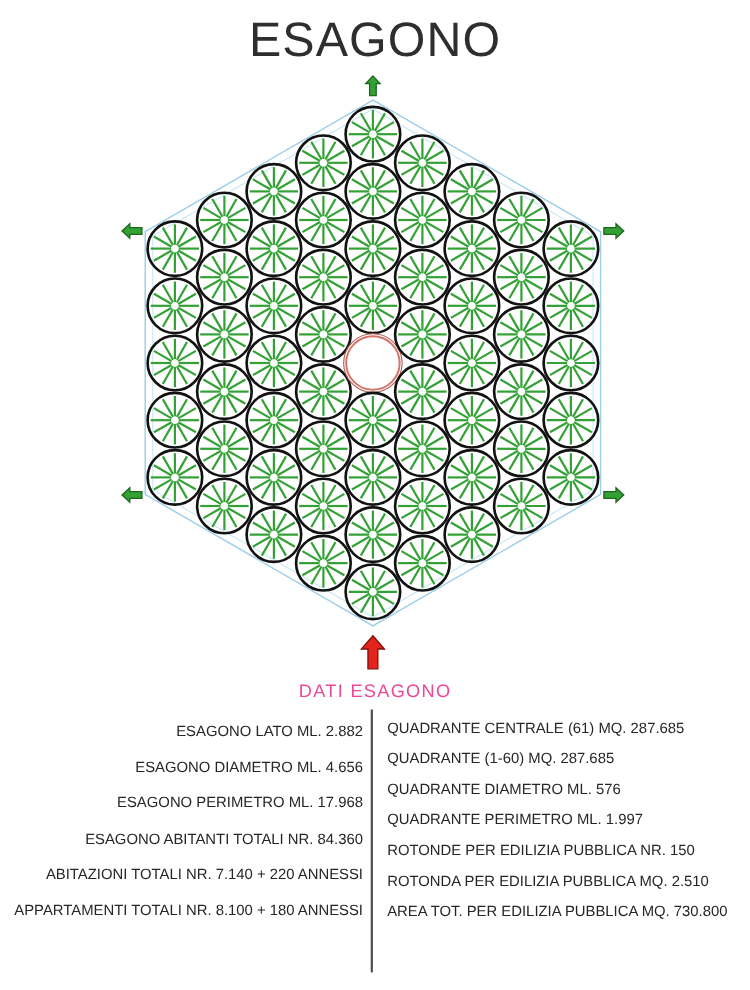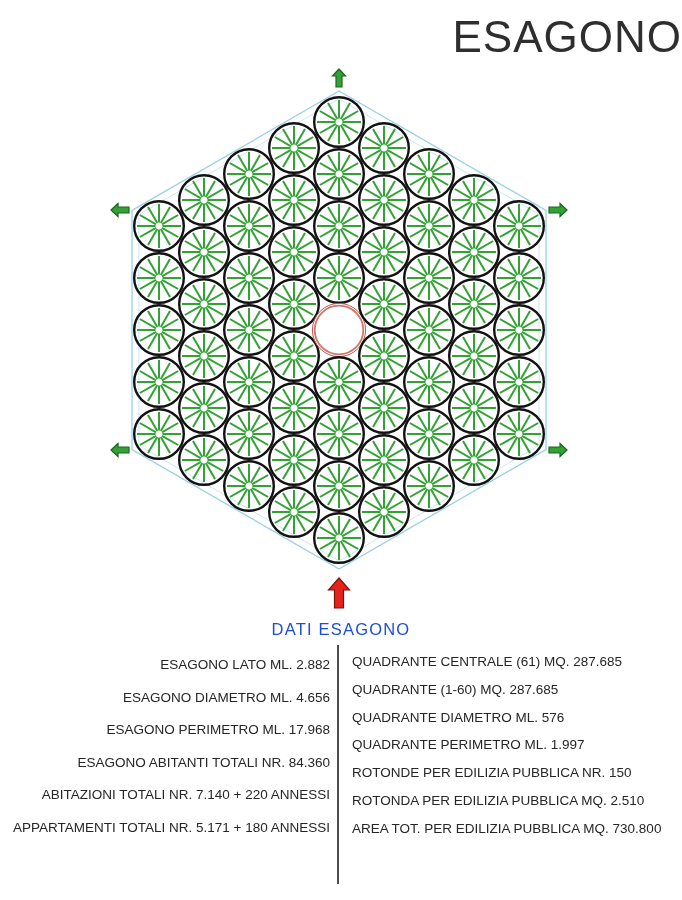--- a/index.html
+++ b/index.html
@@ -6,31 +6,31 @@
   .canvas{
     position:relative;
     width:682px;height:900px;
     margin:0 auto;
     background:#ffffff;
     font-family:"Liberation Sans", sans-serif;
     overflow:hidden;
   }
   .title{
     position:absolute;top:12px;left:0;width:682px;
-    margin:0;text-align:right;
+    margin:0;text-align:center;
     font-size:44px;font-weight:300;letter-spacing:1px;
     color:#2e2e2e;
     font-family:"Liberation Sans", sans-serif;
   }
   #hex-svg{position:absolute;top:0;left:0;}
   .subtitle{
     position:absolute;top:620px;left:0;width:682px;
     text-align:center;
     font-size:16.5px;font-weight:400;letter-spacing:1.2px;
-    color:#1d4ed8;
+    color:#ec4899;
   }
   .stats-col{
     position:absolute;
     display:flex;flex-direction:column;
     font-size:13.5px;color:#262626;
     line-height:14px;white-space:nowrap;
   }
   .stats-left{
     top:658px;left:10px;width:320px;
     text-align:right;gap:18.5px;align-items:flex-end;
@@ -967,21 +967,21 @@
     </svg>
 
   <div class="subtitle">DATI ESAGONO</div>
 
   <div class="stats-col stats-left">
     <div>ESAGONO LATO ML. 2.882</div>
     <div>ESAGONO DIAMETRO ML. 4.656</div>
     <div>ESAGONO PERIMETRO ML. 17.968</div>
     <div>ESAGONO ABITANTI TOTALI NR. 84.360</div>
     <div>ABITAZIONI TOTALI NR. 7.140 + 220 ANNESSI</div>
-    <div>APPARTAMENTI TOTALI NR. 5.171 + 180 ANNESSI</div>
+    <div>APPARTAMENTI TOTALI NR. 8.100 + 180 ANNESSI</div>
   </div>
 
   <div class="divider"></div>
 
   <div class="stats-col stats-right">
     <div>QUADRANTE CENTRALE (61) MQ. 287.685</div>
     <div>QUADRANTE (1-60) MQ. 287.685</div>
     <div>QUADRANTE DIAMETRO ML. 576</div>
     <div>QUADRANTE PERIMETRO ML. 1.997</div>
     <div>ROTONDE PER EDILIZIA PUBBLICA NR. 150</div>

